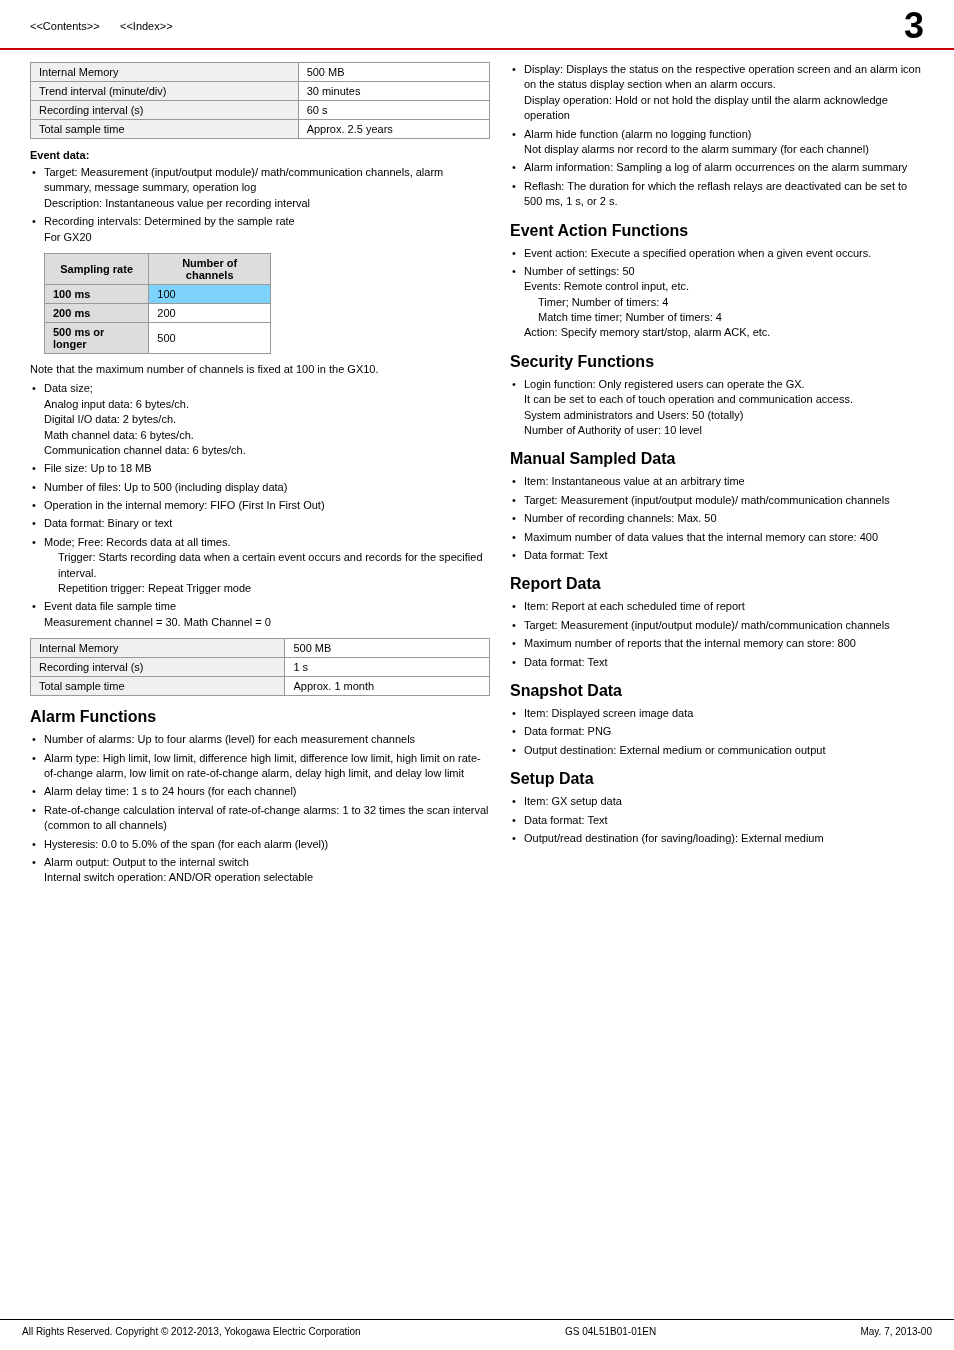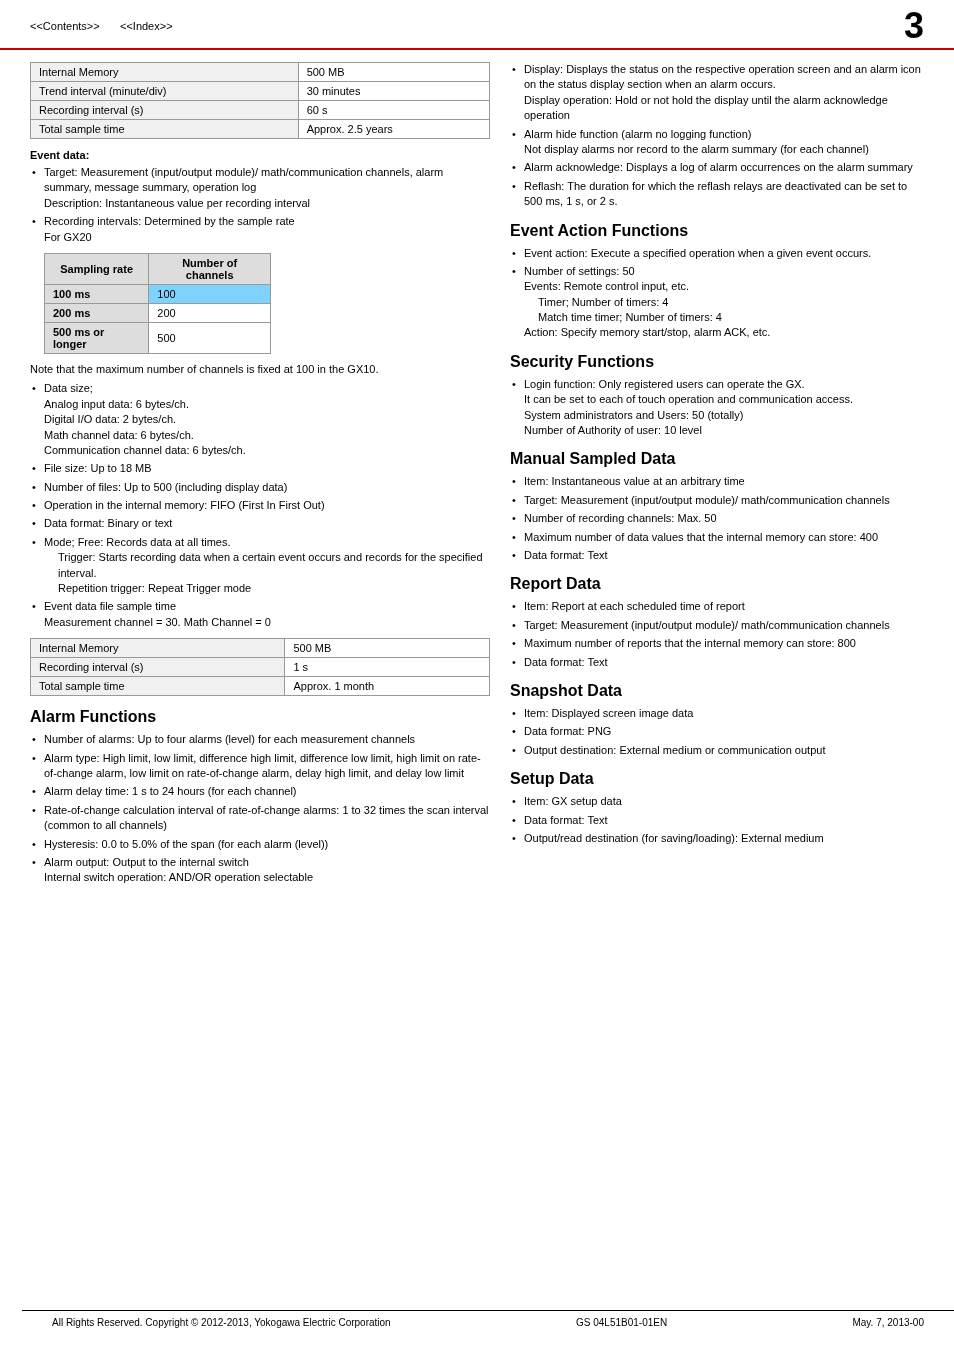--- a/index.html
+++ b/index.html
@@ -116,30 +116,29 @@
       position: absolute;
       left: 2px;
     }
     p {
       margin-bottom: 4px;
       line-height: 1.4;
     }
     
     .page-footer {
       position: absolute;
-      bottom: 16px;
+      bottom: 7px;
       left: 0;
       right: 0;
       border-top: 1px solid #000;
-      padding: 6px 30px;
+      padding: 6px 22px;
       display: flex;
       justify-content: space-between;
       align-items: center;
       font-size: 10px;
-      margin-left: 22px;
     }
     .note-text {
       line-height: 1.4;
     }
   </style>
 </head>
 <body>
 
 <div class="page-container">
 
@@ -246,21 +245,21 @@
         <li>Alarm output: Output to the internal switch<br>Internal switch operation: AND/OR operation selectable</li>
       </ul>
 
     </div>
 
     <div class="right-column">
 
       <ul>
         <li>Display: Displays the status on the respective operation screen and an alarm icon on the status display section when an alarm occurs.<br>Display operation: Hold or not hold the display until the alarm acknowledge operation</li>
         <li>Alarm hide function (alarm no logging function)<br>Not display alarms nor record to the alarm summary (for each channel)</li>
-        <li>Alarm acknowledge: Displays a log of alarm occurrences on the alarm summary</li>
+        <li>Alarm information: Sampling a log of alarm occurrences on the alarm summary</li>
         <li>Reflash: The duration for which the reflash relays are deactivated can be set to 500 ms, 1 s, or 2 s.</li>
       </ul>
 
       <div class="section-heading-bold">Event Action Functions</div>
       <ul>
         <li>Event action: Execute a specified operation when a given event occurs.</li>
         <li>Number of settings: 50<br>Events: Remote control input, etc.<br>
           <span style="padding-left:14px; display:inline-block;">Timer; Number of timers: 4</span><br>
           <span style="padding-left:14px; display:inline-block;">Match time timer; Number of timers: 4</span><br>
           Action: Specify memory start/stop, alarm ACK, etc.

